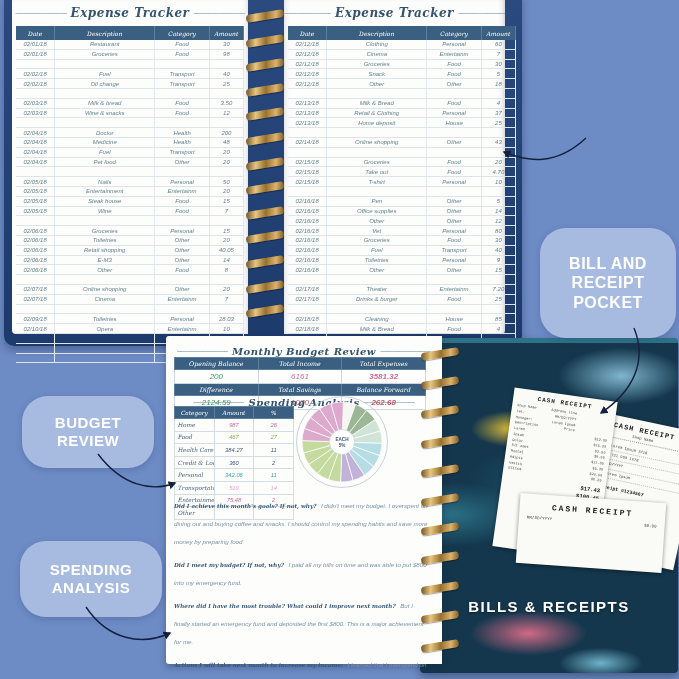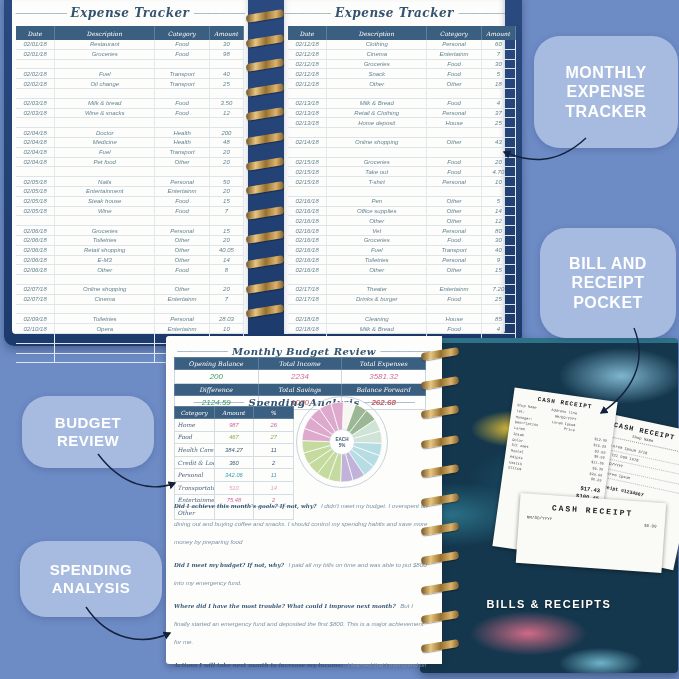--- a/index.html
+++ b/index.html
@@ -43,21 +43,21 @@
     background-color:#14374d;
     background-image:
       radial-gradient(ellipse 60px 26px at 36% 26%, #e6c235 0%, rgba(230,194,53,0) 70%),
       radial-gradient(ellipse 90px 40px at 78% 10%, #7fb6cf 0%, rgba(127,182,207,0) 70%),
       radial-gradient(ellipse 120px 46px at 12% 52%, #2a6f85 0%, rgba(42,111,133,0) 70%),
       radial-gradient(ellipse 70px 30px at 90% 60%, #e09db4 0%, rgba(224,157,180,0) 72%),
       radial-gradient(ellipse 90px 34px at 42% 88%, #d06a86 0%, rgba(208,106,134,0) 65%),
       radial-gradient(ellipse 60px 22px at 70% 97%, #6fb3c9 0%, rgba(111,179,201,0) 70%),
       radial-gradient(ellipse 150px 60px at 60% 42%, #1d5a74 0%, rgba(29,90,116,0) 72%);}
   .pocket-label{position:absolute;left:0;top:255px;width:100%;text-align:center;color:#fff;
-    font-weight:bold;font-size:11px;letter-spacing:1.5px;text-shadow:0 1px 2px rgba(0,0,0,.5);}
+    font-weight:bold;font-size:15px;letter-spacing:1.5px;text-shadow:0 1px 2px rgba(0,0,0,.5);}
 
   
   .receipt{position:absolute;background:#fafaf7;box-shadow:0 1px 4px rgba(0,0,0,.45);
     font-family:"Liberation Mono",monospace;color:#4a4a4a;z-index:2;}
   .receipt .r-title{text-align:center;color:#1d1d1d;font-weight:bold;letter-spacing:1px;}
   .receipt-a{left:503px;top:394px;width:94px;height:150px;transform:rotate(8deg);z-index:3;padding:5px 5px;}
   .receipt-a .r-title{font-size:6px;margin-bottom:3px;}
   .receipt-a .r-line{font-size:3.6px;line-height:1.6;white-space:pre;overflow:hidden;}
   .receipt-a .r-item{display:flex;justify-content:space-between;font-size:3.6px;line-height:1.6;}
   .receipt-a .r-totals{text-align:right;font-weight:bold;font-size:5.5px;color:#222;margin-top:3px;line-height:1.4;}
@@ -732,22 +732,22 @@
 
     <table class="sum">
       <tbody>
           <tr>
         <th>Opening Balance</th>
         <th>Total Income</th>
         <th>Total Expenses</th>
       </tr>
       <tr>
         <td style="color: rgb(63, 158, 99);">200</td>
-        <td style="color: rgb(208, 107, 142);">2234</td>
-        <td style="color: rgb(208, 107, 142);">3581.32</td>
+        <td style="color: rgb(208, 107, 142);">6161</td>
+        <td style="color: rgb(208, 107, 142); font-weight: bold;">3581.32</td>
       </tr>
       <tr>
         <th>Difference</th>
         <th>Total Savings</th>
         <th>Balance Forward</th>
       </tr>
       <tr>
         <td style="color: rgb(63, 158, 99);">2124.59</td>
         <td style="color: rgb(200, 86, 94);">1070</td>
         <td style="color: rgb(200, 86, 94); font-weight: bold;">262.68</td>
@@ -880,21 +880,20 @@
       <div class="coil"></div>
       <div class="coil"></div>
       <div class="coil"></div>
       <div class="coil"></div>
       <div class="coil"></div>
       <div class="coil"></div>
       <div class="coil"></div>
       <div class="coil"></div>
     </div>
 
-  <div class="callout callout-expense">MONTHLY EXPENSE TRACKER</div>
   <div class="callout callout-budget">BUDGET REVIEW</div>
   <div class="callout callout-pocket">BILL AND RECEIPT POCKET</div>
   <div class="callout callout-spending">SPENDING ANALYSIS</div>
 
   <svg id="arrows" width="679" height="679" viewBox="0 0 679 679">
     <defs>
       <marker id="ah" markerWidth="7" markerHeight="7" refX="4.5" refY="3" orient="auto">
         <path d="M0,0 L5.5,3 L0,6 Z" fill="#14213d"></path>
       </marker>
     </defs>

